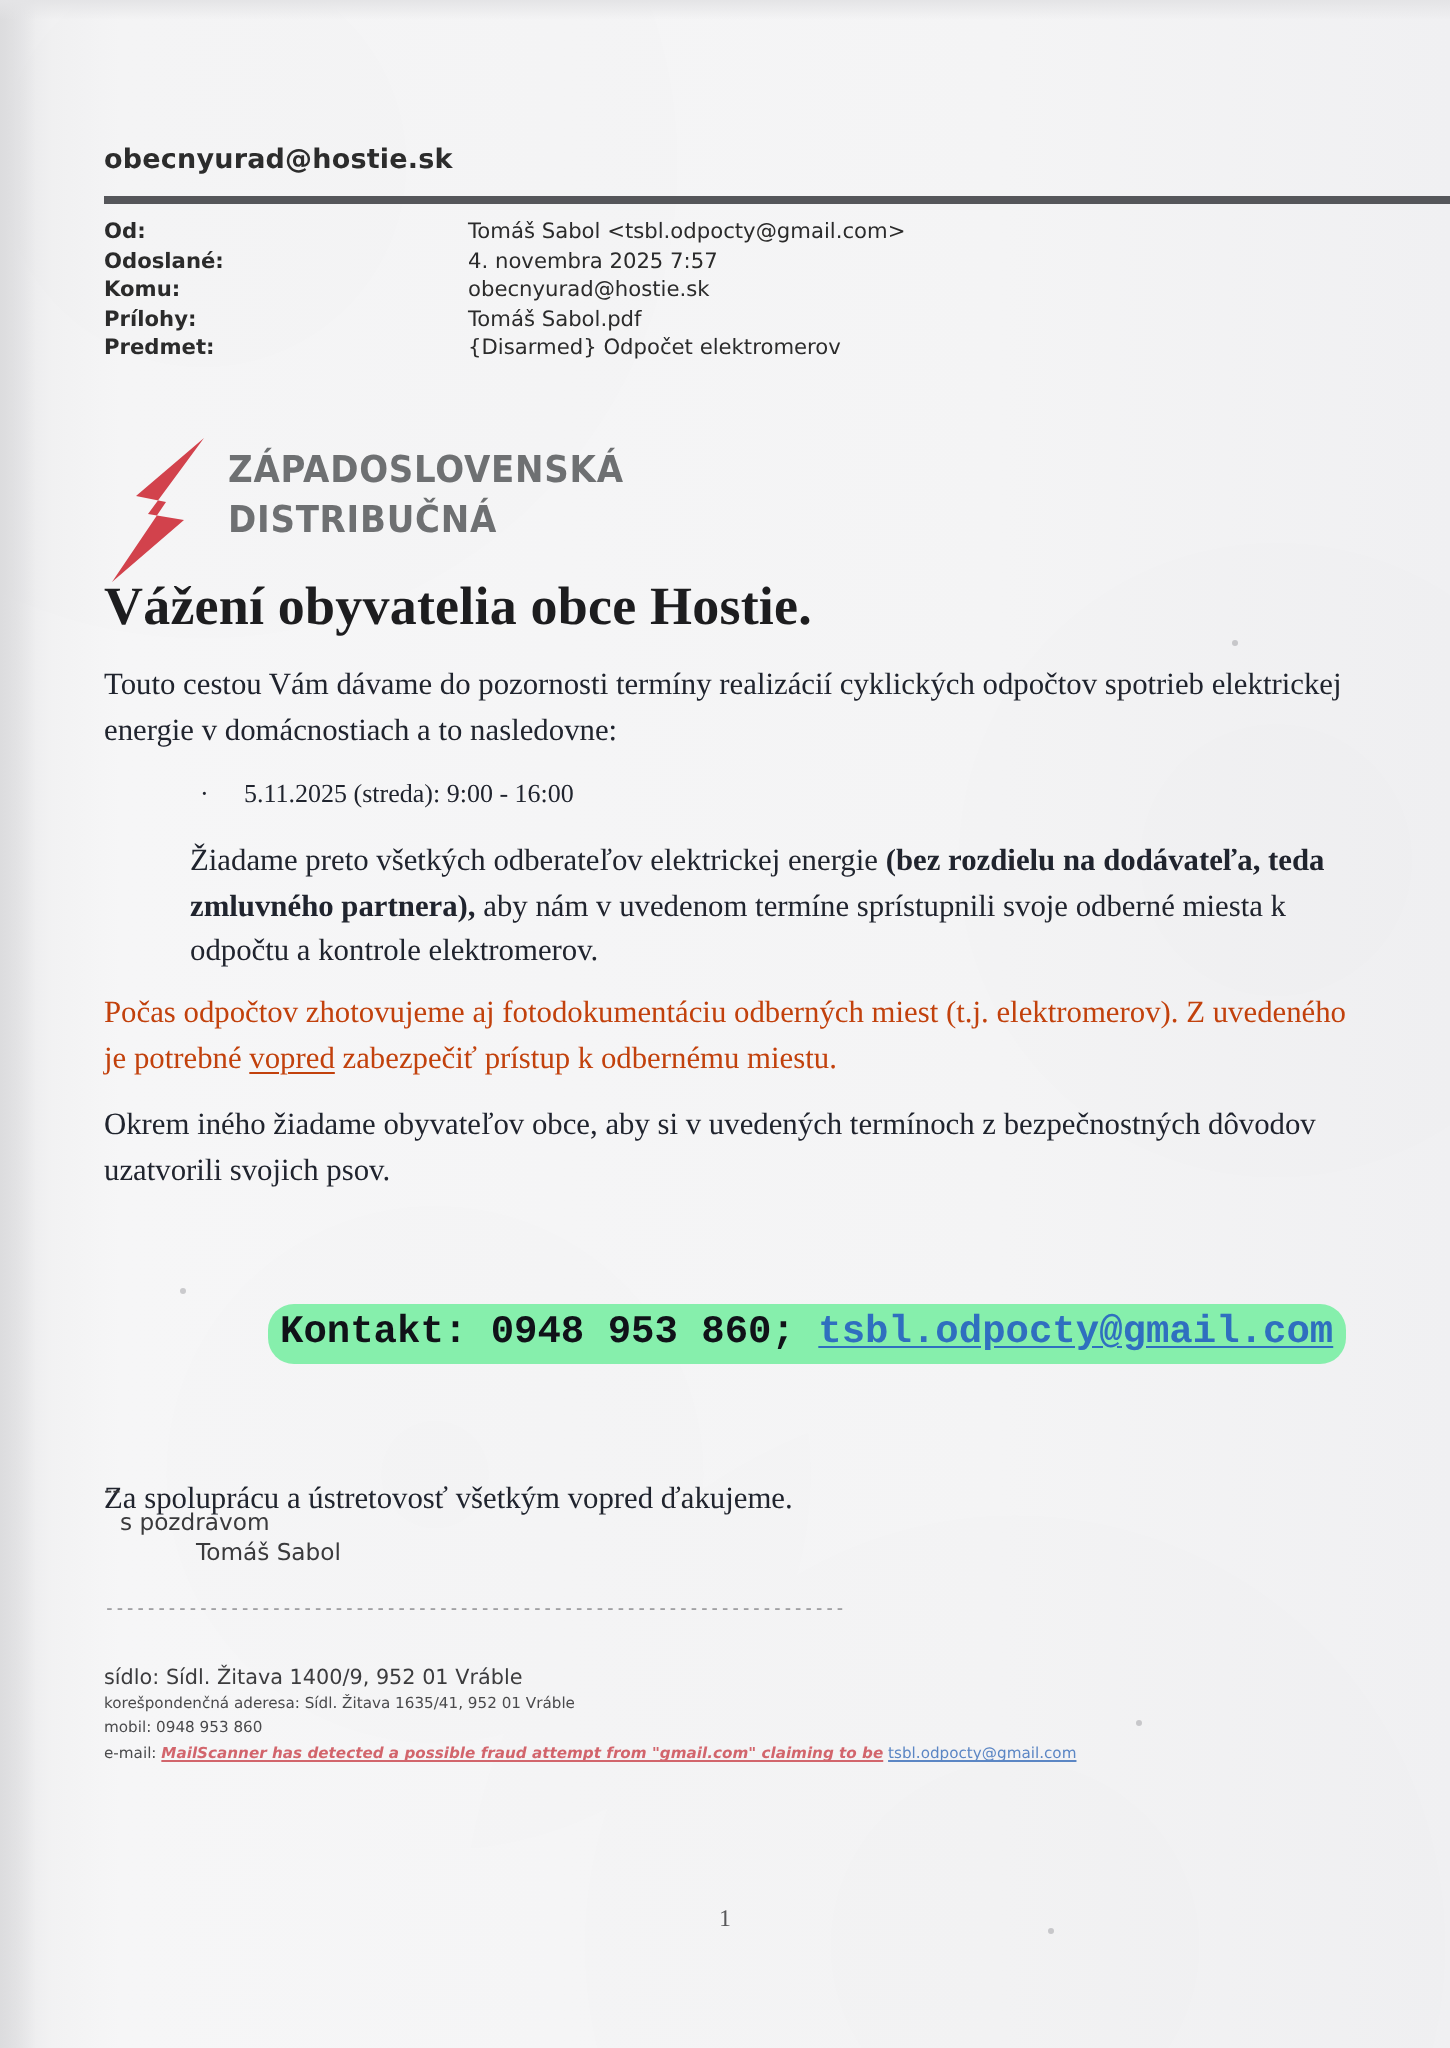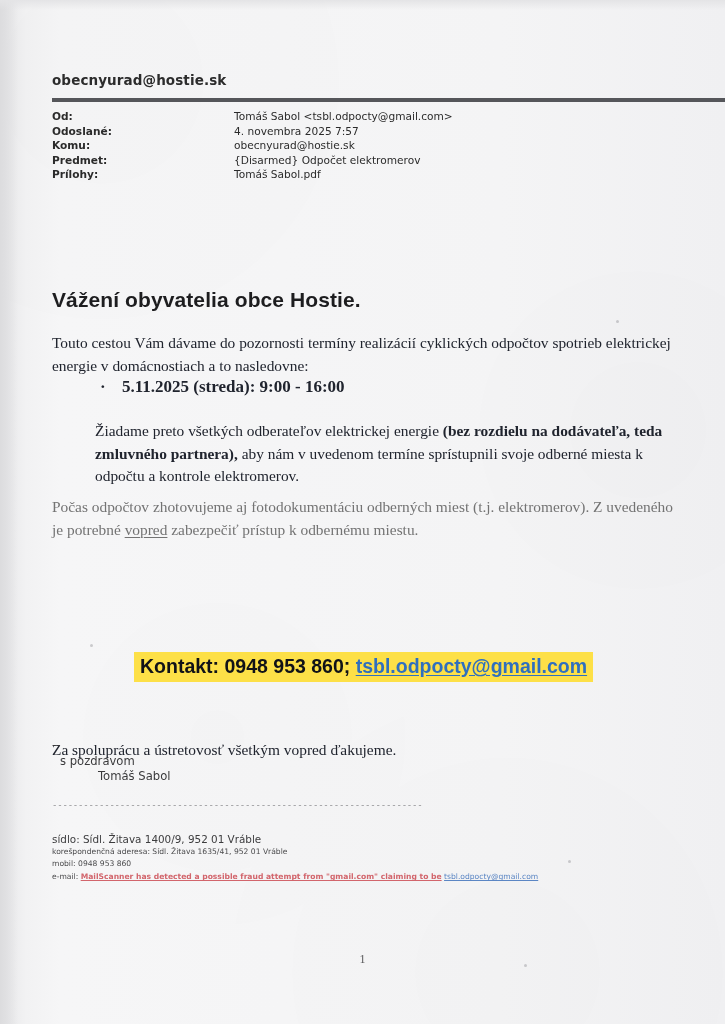--- a/index.html
+++ b/index.html
@@ -123,58 +123,59 @@
     color: #6e7072;
     transform: scaleX(.92);
     transform-origin: left top;
   }
 
   
   .headline {
     position: absolute;
     left: 52px;
     top: 288px;
-    font-family: Liberation Sans, sans-serif;
-    font-weight: bold;
-    font-size: 21px;
+    font-family: Liberation Serif, serif;
+    font-weight: bold;
+    font-size: 27px;
     color: #1d1d1f;
     letter-spacing: .1px;
   }
   .para {
     position: absolute;
     font-family: "Liberation Serif", serif;
     font-size: 15.4px;
     line-height: 22.5px;
     color: #20242e;
   }
   .p-intro   { left: 52px;  top: 332px; width: 620px; }
-  .p-bullet  { left: 100px; top: 376px; width: 560px; font-weight: bold; font-size: 17px; }
+  .p-bullet  { left: 100px; top: 386px; width: 560px; font-weight: normal; font-size: 13px; }
   .bullet-dot {
     display: inline-block;
     width: 22px;
     color: #20242e;
   }
   .p-request { left: 95px;  top: 420px; width: 570px; }
-  .p-red     { left: 52px;  top: 496px; width: 625px; color: #737373; }
+  .p-red     { left: 52px;  top: 496px; width: 625px; color: #c2410c; }
   .p-red u   { text-decoration: underline; text-underline-offset: 2px; }
   .p-dogs    { left: 52px;  top: 552px; width: 620px; }
   .p-photo   { left: 52px;  top: 613px; width: 625px; }
 
   .contact-line {
     position: absolute;
     left: 134px;
     top: 652px;
     padding: 2px 6px 4px 6px;
-    background: #fde047;
-    font-family: Liberation Sans, sans-serif;
+    background: #86efac;
+    font-family: Liberation Mono, monospace;
     font-weight: bold;
     font-size: 19.5px;
     line-height: 24px;
     color: #101218;
     white-space: nowrap;
+    border-radius: 13px;
   }
   .contact-email {
     color: #2f6fbf;
     text-decoration: underline;
     text-underline-offset: 2px;
   }
 
   .p-thanks  { left: 52px; top: 739px; width: 620px; }
 
   
@@ -215,20 +216,21 @@
   }
   .f-line { line-height: 12.2px; }
   .f-small  { font-size: 7.6px; }
   .f-medium { font-size: 10.4px; line-height: 14px; color: #3c3c3e; }
   .f-mail-row { font-size: 7.6px; line-height: 13px; white-space: nowrap; }
   .f-warn {
     color: #d2656c;
     text-decoration: underline;
     text-underline-offset: 1px;
     font-weight: bold;
+    font-style: italic;
   }
   .f-mail-addr {
     color: #5b86c4;
     text-decoration: underline;
     text-underline-offset: 1px;
   }
 
   .page-number {
     position: absolute;
     left: 0;
@@ -268,46 +270,56 @@
     </div>
     <div class="mail-row">
       <span class="mail-label">Odoslané:</span>
       <span class="mail-value">4. novembra 2025 7:57</span>
     </div>
     <div class="mail-row">
       <span class="mail-label">Komu:</span>
       <span class="mail-value">obecnyurad@hostie.sk</span>
     </div>
     <div class="mail-row">
+      <span class="mail-label">Prílohy:</span>
+      <span class="mail-value">Tomáš Sabol.pdf</span>
+    </div>
+    <div class="mail-row">
       <span class="mail-label">Predmet:</span>
       <span class="mail-value">{Disarmed} Odpočet elektromerov</span>
     </div>
-    <div class="mail-row">
-      <span class="mail-label">Prílohy:</span>
-      <span class="mail-value">Tomáš Sabol.pdf</span>
-    </div>
-  </div>
-
+  </div>
+
+  <div class="logo-block">
+    <svg class="logo-bolt" viewBox="0 0 54 74">
+      <polygon points="50,1 16,30 31,33 4,73 40,42 22,39" fill="#d2424c"></polygon>
+    </svg>
+    <div class="logo-words">
+      <div>ZÁPADOSLOVENSKÁ</div>
+      <div>DISTRIBUČNÁ</div>
+    </div>
+  </div>
 
   <div class="headline">Vážení obyvatelia obce Hostie.</div>
 
   <div class="para p-intro">Touto cestou Vám dávame do pozornosti termíny realizácií cyklických odpočtov spotrieb elektrickej energie v domácnostiach a to nasledovne:</div>
 
   <div class="para p-bullet">
     <span class="bullet-dot">·</span><span>5.11.2025 (streda): 9:00 - 16:00</span>
   </div>
 
   <div class="para p-request">
     <span>Žiadame preto všetkých odberateľov elektrickej energie </span><b>(bez rozdielu na dodávateľa, teda zmluvného partnera),</b><span> aby nám v uvedenom termíne sprístupnili svoje odberné miesta k odpočtu a kontrole elektromerov.</span>
   </div>
 
   <div class="para p-red">
     <span>Počas odpočtov zhotovujeme aj fotodokumentáciu odberných miest (t.j. elektromerov). Z uvedeného je potrebné </span><u>vopred</u><span> zabezpečiť prístup k odbernému miestu.</span>
   </div>
 
+  <div class="para p-dogs">Okrem iného žiadame obyvateľov obce, aby si v uvedených termínoch z bezpečnostných dôvodov uzatvorili svojich psov.</div>
 
 
   <div class="contact-line">
     <span>Kontakt: 0948 953 860;</span>
     <a class="contact-email" href="#">tsbl.odpocty@gmail.com</a>
   </div>
 
   <div class="para p-thanks">Za spoluprácu a ústretovosť všetkým vopred ďakujeme.</div>
 
   <div class="sig">

